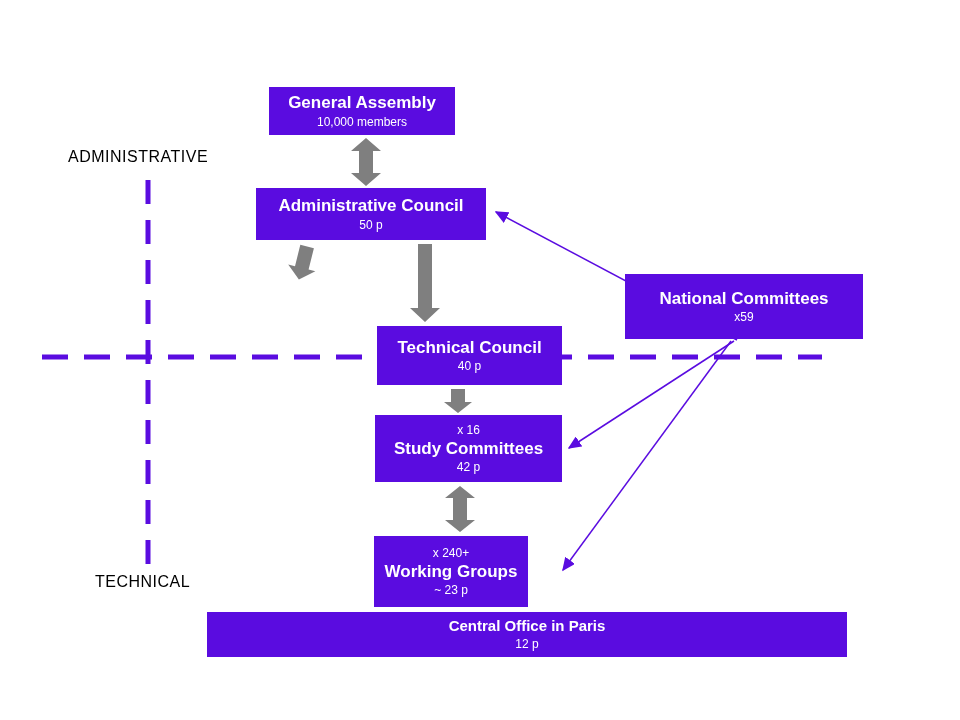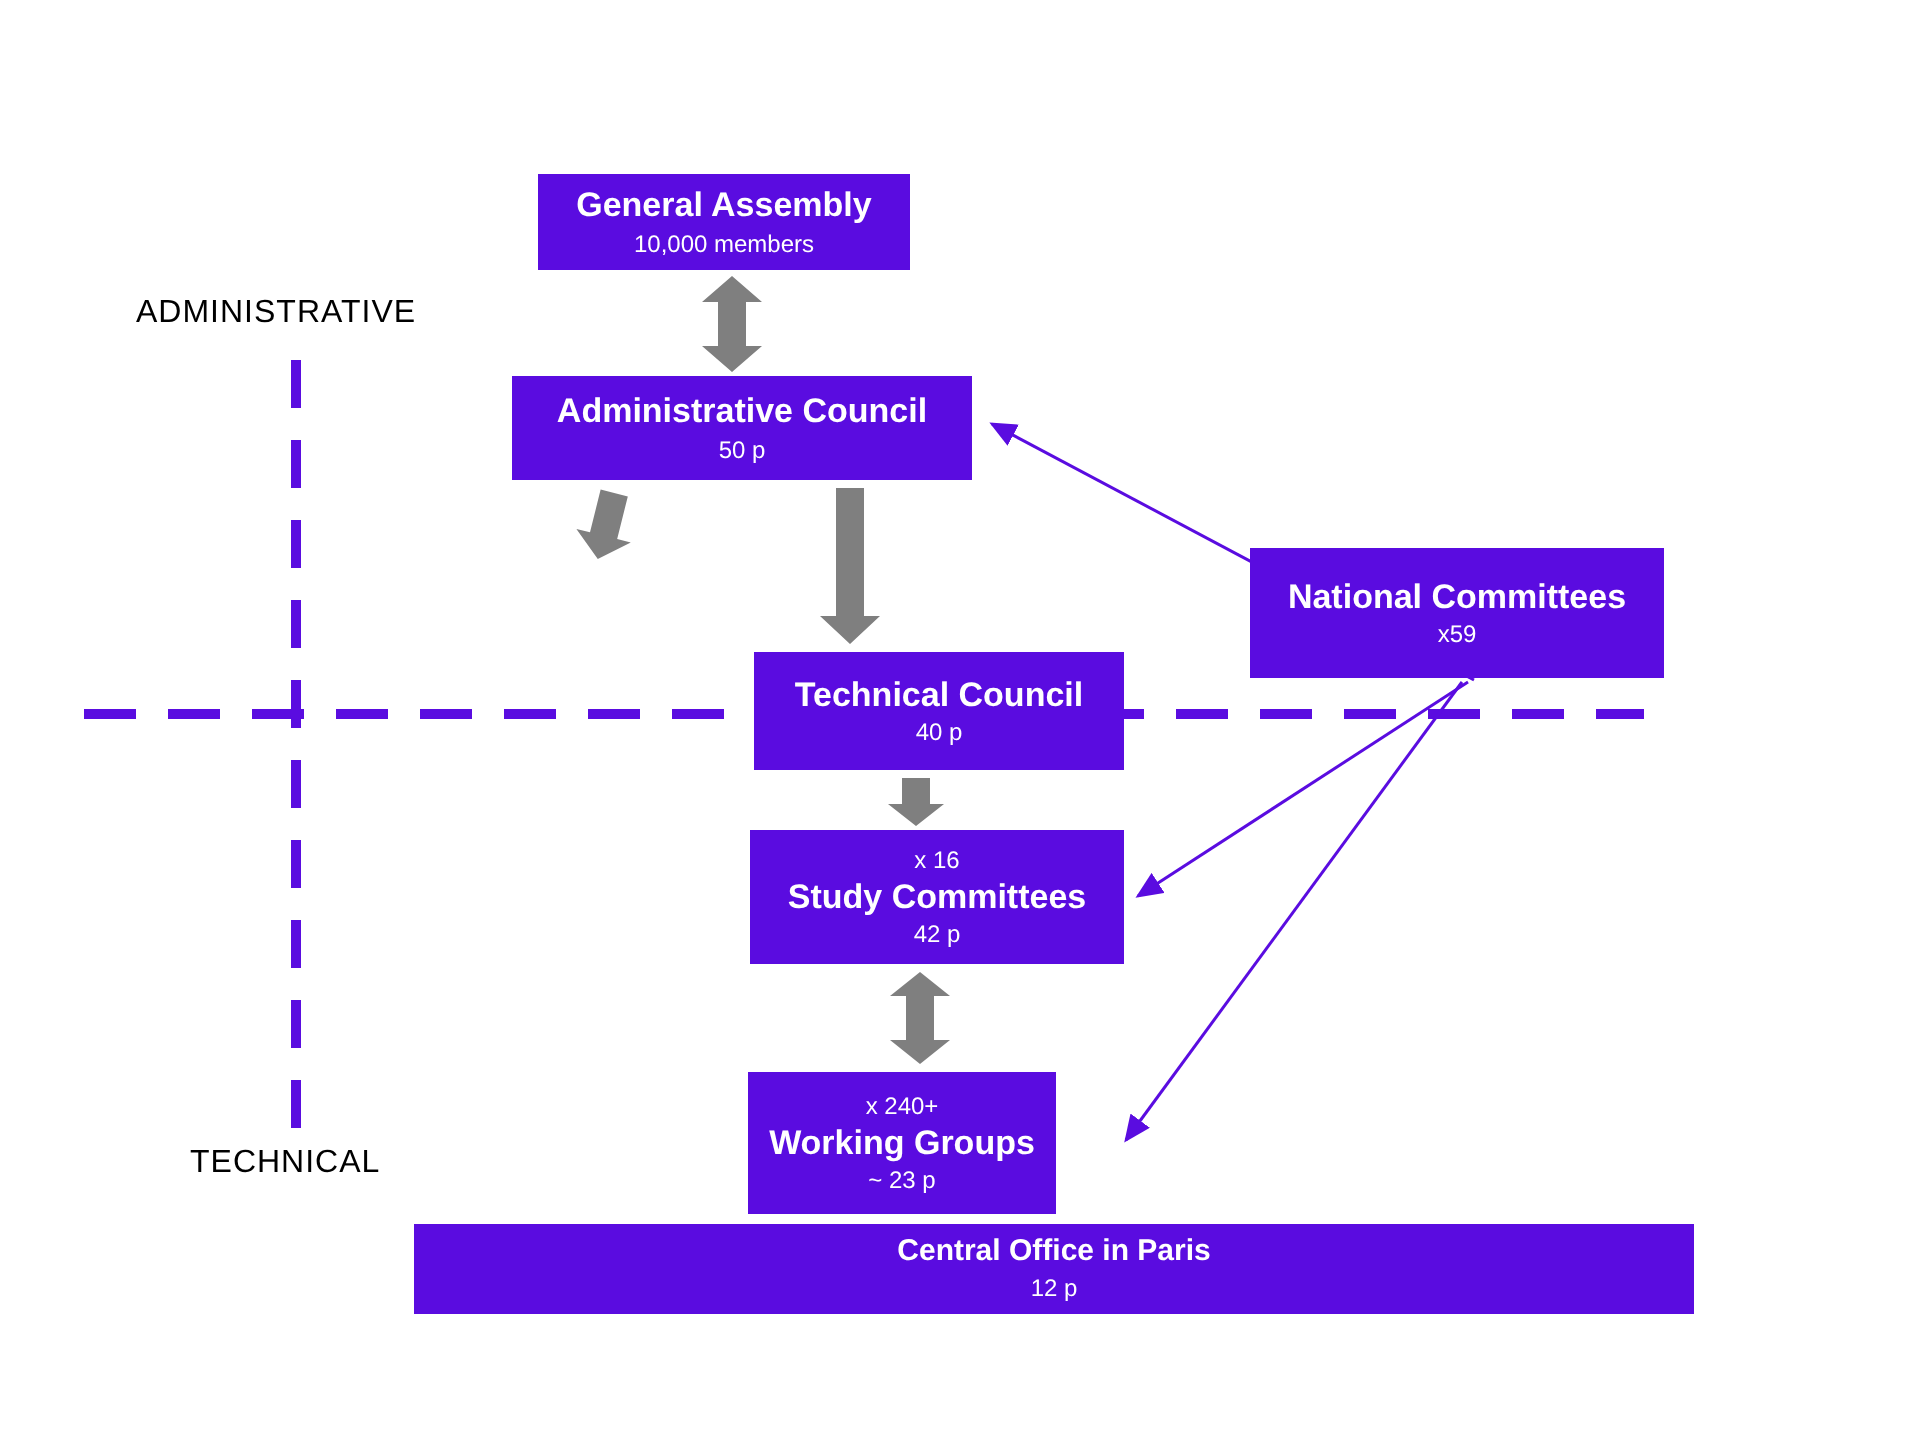--- a/index.html
+++ b/index.html
@@ -89,21 +89,21 @@
     <div class="box-title">Study Committees</div>
     <div class="box-sub">42 p</div>
   </div>
 
   <div class="box" style="left:374px; top:536px; width:154px; height:71px;">
     <div class="box-pre">x 240+</div>
     <div class="box-title">Working Groups</div>
     <div class="box-sub">~ 23 p</div>
   </div>
 
-  <div class="box" style="left:625px; top:274px; width:207px; height:65px;">
+  <div class="box" style="left:625px; top:274px; width:238px; height:65px;">
     <div class="box-title">National Committees</div>
     <div class="box-sub">x59</div>
   </div>
 
   <div class="box box-central" style="left:175px; top:612px; width:640px; height:45px;margin-left:32px;">
     <div class="box-title">Central Office in Paris</div>
     <div class="box-sub">12 p</div>
   </div>
 
 </div>

